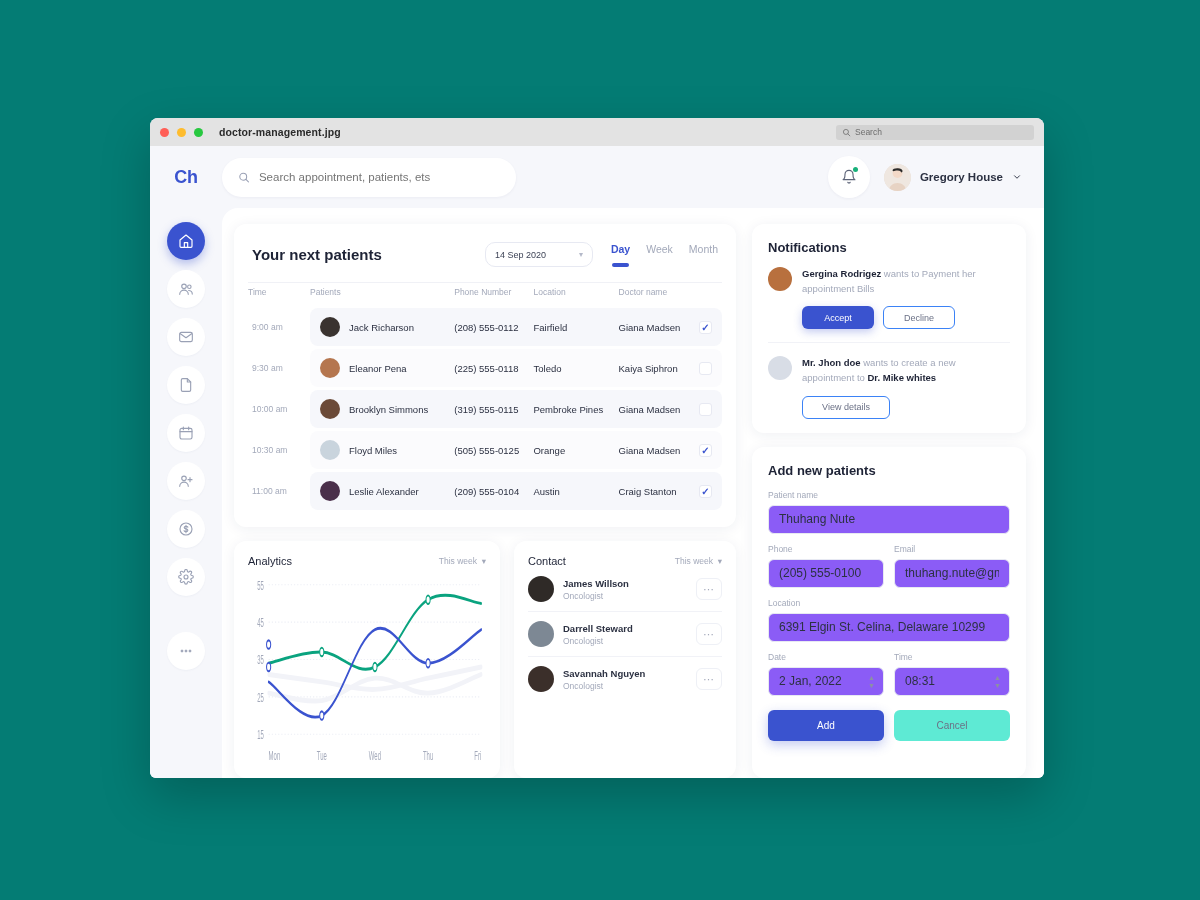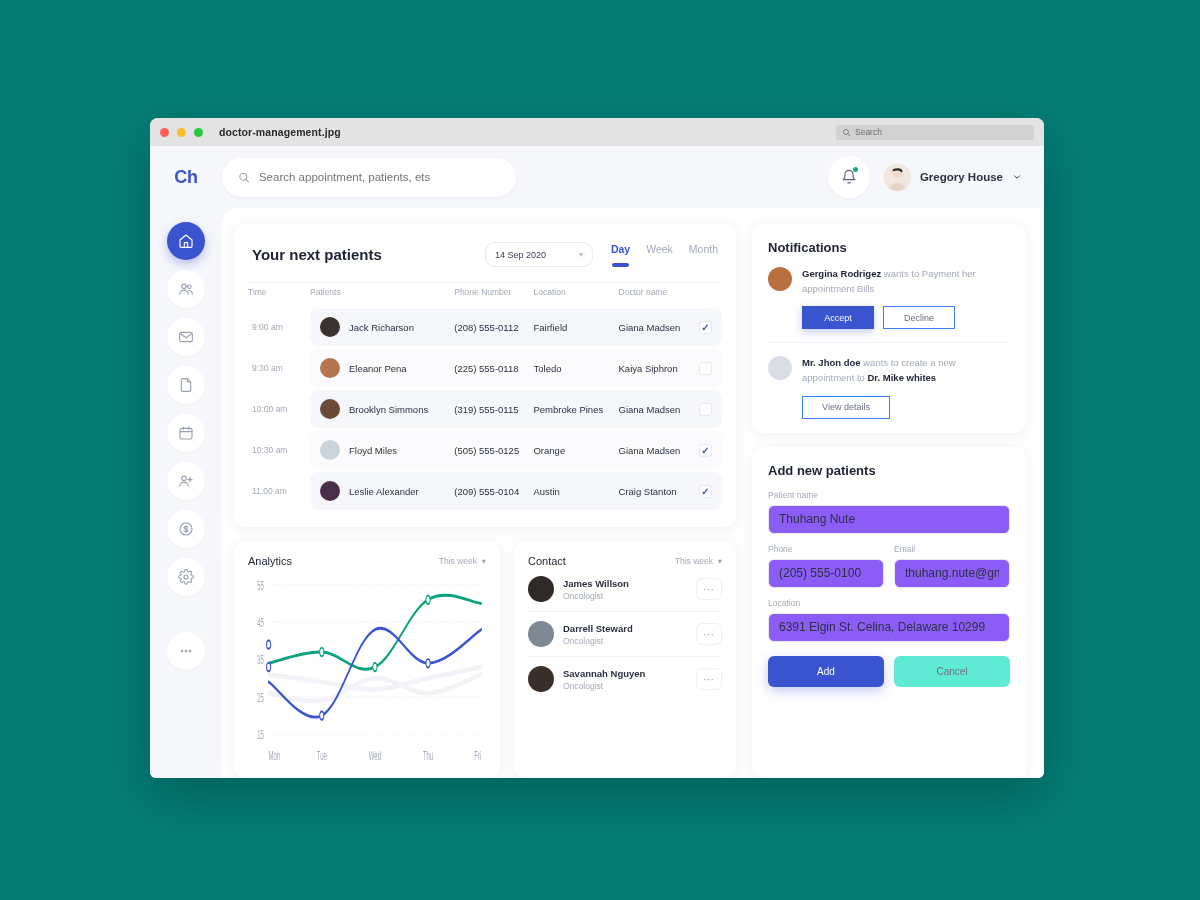--- a/index.html
+++ b/index.html
@@ -160,21 +160,21 @@
   }
 
   
   .nt-card { padding: 16px 16px 14px; }
   .nt-title { font-size: 13px; font-weight: 700; color: #1e2336; margin-bottom: 12px; }
   .nt-item { display: flex; gap: 10px; }
   .nt-text { font-size: 9.5px; line-height: 1.55; color: #a3a9ba; }
   .nt-text b { color: #1e2336; font-weight: 700; }
   .nt-actions { display: flex; gap: 9px; margin-top: 10px; }
   .btn {
-    height: 23px; border-radius: 0; font-family: inherit; font-size: 9px;
+    height: 23px; border-radius: 6px; font-family: inherit; font-size: 9px;
     cursor: pointer; display: flex; align-items: center; justify-content: center;
   }
   .btn-primary { background: #3a53cf; color: #fff; border: none; width: 72px; box-shadow: 0 3px 8px rgba(58,83,207,.3); }
   .btn-ghost { background: #fff; color: #6b7186; border: 1px solid #3b82f6; width: 72px; }
   .nt-div { height: 1px; background: #f1f2f7; margin: 13px 0; }
 
   
   .fm-card { padding: 16px 16px 16px; flex: 1; }
   .fm-title { font-size: 13px; font-weight: 700; color: #1e2336; margin-bottom: 12px; }
   .fl { font-size: 8.5px; color: #a3a9ba; display: block; margin-bottom: 5px; }
@@ -551,20 +551,36 @@
                 <label class="fl">Email</label>
                 <input class="fi" type="text" value="thuhang.nute@gmail.com" style="">
               </div>
             </div>
 
             <div class="fgroup">
               <label class="fl">Location</label>
               <input class="fi" type="text" value="6391 Elgin St. Celina, Delaware 10299" style="">
             </div>
 
+            <div class="frow">
+              <div>
+                <label class="fl">Date</label>
+                <div class="stepper">
+                  <input class="fi" type="text" value="2 Jan, 2022" style="">
+                  <span class="sp">▲<br>▼</span>
+                </div>
+              </div>
+              <div>
+                <label class="fl">Time</label>
+                <div class="stepper">
+                  <input class="fi" type="text" value="08:31" style="">
+                  <span class="sp">▲<br>▼</span>
+                </div>
+              </div>
+            </div>
 
             <div class="fm-actions">
               <button class="add-btn">Add</button>
               <button class="cancel-btn">Cancel</button>
             </div>
           </div>
         </div>
 
       </div>
     </div>

